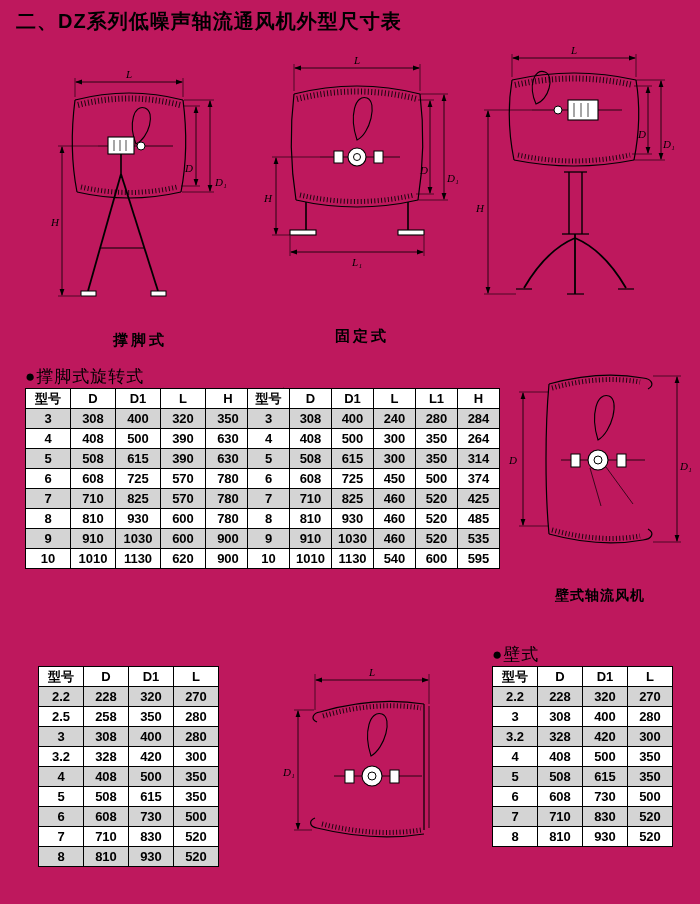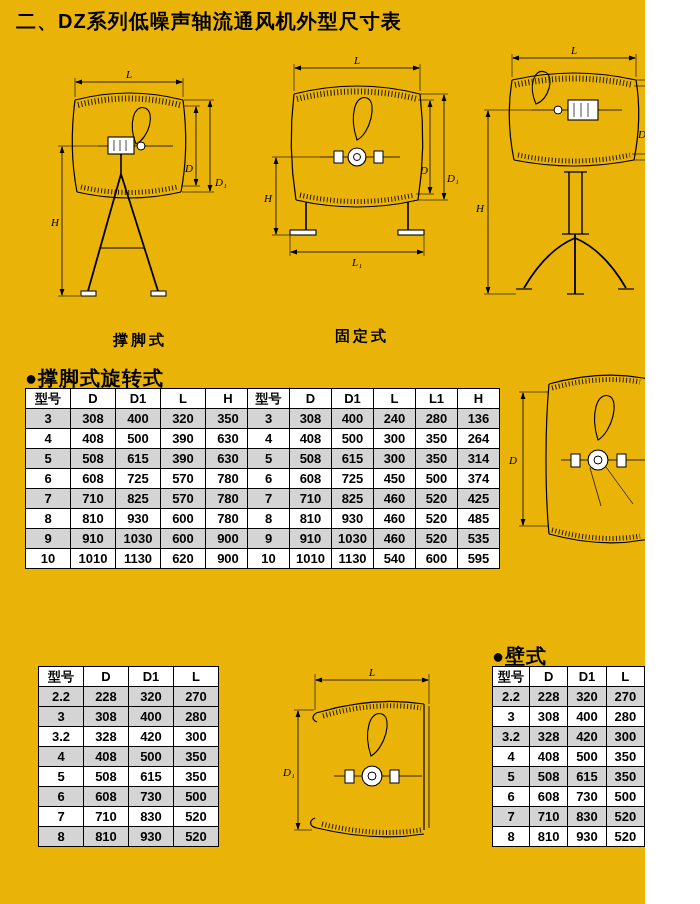--- a/index.html
+++ b/index.html
@@ -1,22 +1,22 @@
 <!DOCTYPE html>
 <html><head>
 <meta charset="utf-8">
 <style>
   * { margin:0; padding:0; box-sizing:border-box; }
   html,body { background:#ffffff; }
-  .page { position:relative; width:645px; height:904px; background:#eab308; font-family:"Liberation Sans",sans-serif; color:#000; overflow:hidden; }
+  .page { position:relative; width:700px; height:904px; background:#be185d; font-family:"Liberation Sans",sans-serif; color:#000; overflow:hidden; }
   .title { position:absolute; left:16px; top:8px; font-size:20px; font-weight:bold; letter-spacing:1px; }
   .drawing { position:absolute; text-align:center; }
   .drawing figcaption { font-weight:bold; font-size:15px; letter-spacing:3px; margin-top:20px; }
   .smallcap figcaption { font-size:14px; letter-spacing:1px; }
-  .section-title { position:absolute; font-size:20px; font-weight:bold; letter-spacing:1px; }
+  .section-title { position:absolute; font-size:17px; font-weight:normal; letter-spacing:1px; }
   .dim-table { position:absolute; border-collapse:collapse; background:#fff; }
   .dim-table th,.dim-table td { border:1px solid #000; font-size:13px; font-weight:bold; text-align:center; width:45px; height:19px; padding:0 2px; line-height:19px; }
   .dim-table.compact th,.dim-table.compact td { width:42px; }
   .dim-table tr.stripe td { background:#d4d4d4; }
   .dimtxt { font-family:"Liberation Serif",serif; font-style:italic; font-size:11px; }
   svg { display:block; margin:0 auto; }
 </style>
 </head>
 <body>
 
@@ -288,21 +288,21 @@
           <th>H</th>
         </tr>
       </thead>
       <tbody>
         <tr class="stripe">
           <td>3</td>
           <td>308</td>
           <td>400</td>
           <td>240</td>
           <td>280</td>
-          <td>136</td>
+          <td>284</td>
         </tr>
         <tr>
           <td>4</td>
           <td>408</td>
           <td>500</td>
           <td>300</td>
           <td>350</td>
           <td>264</td>
         </tr>
         <tr class="stripe">
@@ -385,40 +385,47 @@
         <path d="M18,174 l-2.4,-7 h4.8 z" fill="#000" stroke="none"></path>
         <text x="8" y="112" class="dimtxt" text-anchor="middle" stroke="none" fill="#000">D</text>
         <line x1="148" y1="24" x2="176" y2="24" stroke-width="0.6"></line>
         <line x1="148" y1="190" x2="176" y2="190" stroke-width="0.6"></line>
         <line x1="172" y1="25" x2="172" y2="189" stroke-width="0.8"></line>
         <path d="M172,24 l-2.4,7 h4.8 z" fill="#000" stroke="none"></path>
         <path d="M172,190 l-2.4,-7 h4.8 z" fill="#000" stroke="none"></path>
         <text x="175" y="118" class="dimtxt" text-anchor="start" stroke="none" fill="#000">D₁</text>
       </g>
     </svg>
+    <figcaption>壁式轴流风机</figcaption>
   </figure>
 
   <div class="section-title" style="left:38px; top:679px;">
     <span>●</span><span>管道式</span>
   </div>
   <table class="dim-table" style="left:38px; top:666px;">
       <thead>
         <tr>
           <th>型号</th>
           <th>D</th>
           <th>D1</th>
           <th>L</th>
         </tr>
       </thead>
       <tbody>
         <tr class="stripe">
           <td>2.2</td>
           <td>228</td>
           <td>320</td>
           <td>270</td>
+        </tr>
+        <tr>
+          <td>2.5</td>
+          <td>258</td>
+          <td>350</td>
+          <td>280</td>
         </tr>
         <tr class="stripe">
           <td>3</td>
           <td>308</td>
           <td>400</td>
           <td>280</td>
         </tr>
         <tr>
           <td>3.2</td>
           <td>328</td>

